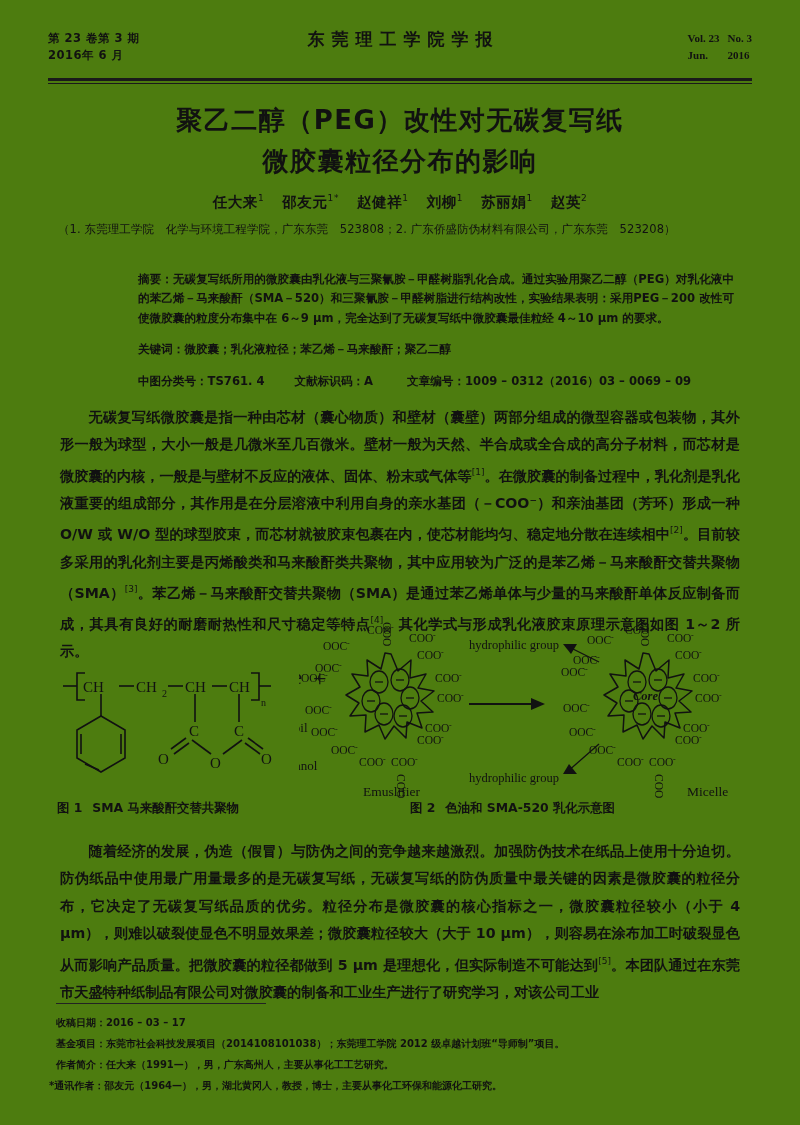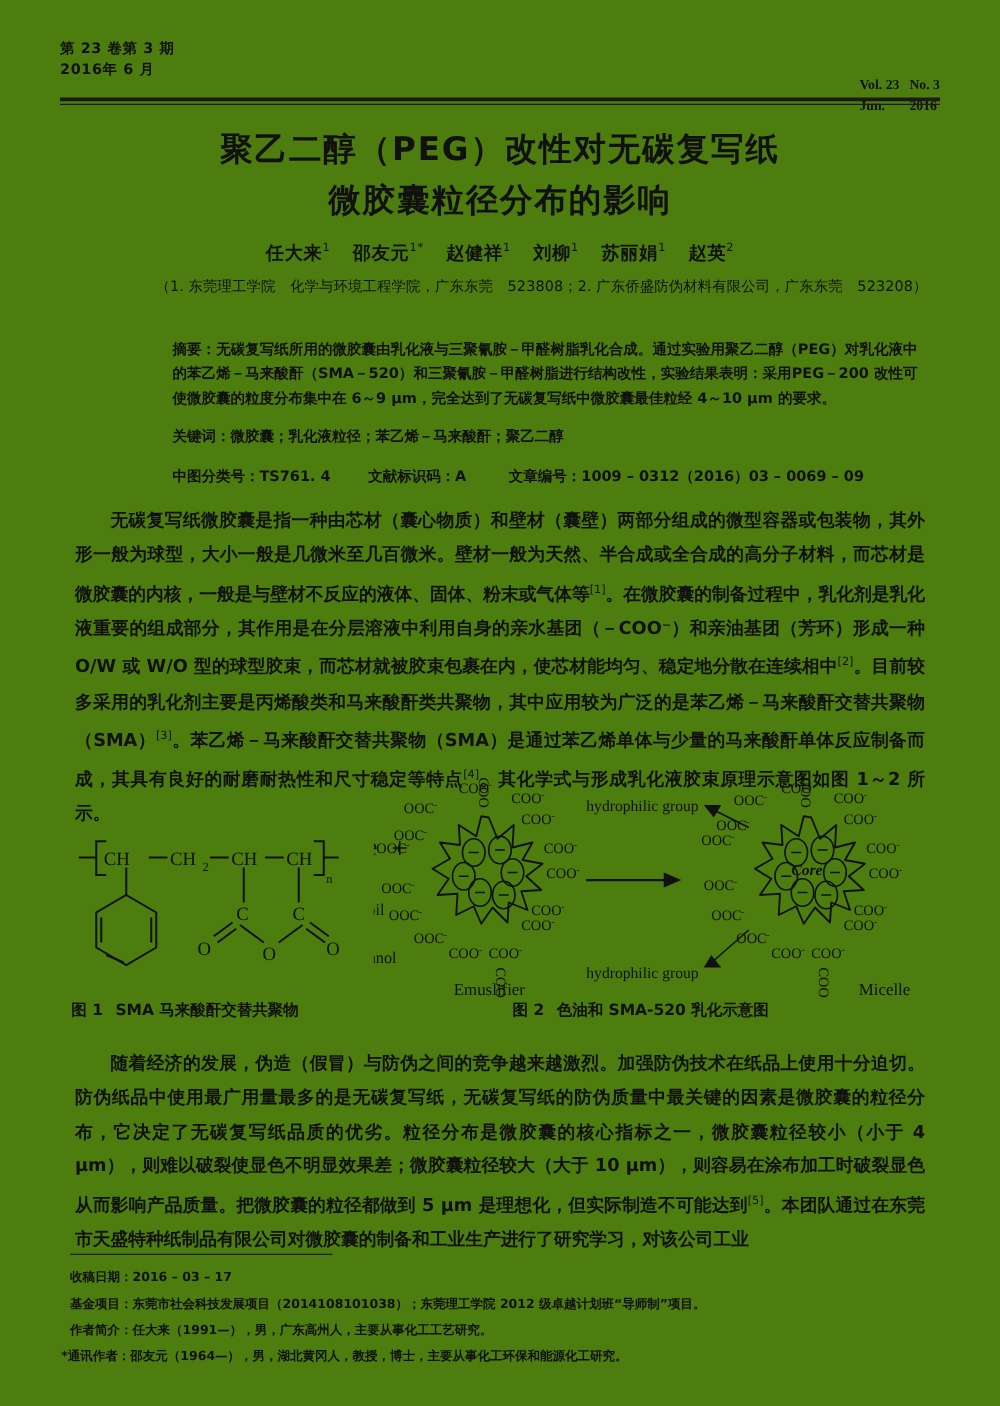--- a/index.html
+++ b/index.html
@@ -62,21 +62,21 @@
   .mast-right {
     position: absolute;
     right: 0; top: 2px;
     font-family: "Liberation Serif", serif;
     font-size: 11px;
     font-weight: bold;
     line-height: 17px;
     text-align: left;
     white-space: nowrap;
   }
-  .mast-right .r1 span.a { display:inline-block; width:40px;margin-top:30px; }
+  .mast-right .r1 span.a { display:inline-block; width:40px; }
   .mast-right .r2 span.a { display:inline-block; width:40px; }
   .rule-thick {
     position: absolute;
     left: 48px;
     top: 78px;
     width: 704px;
     height: 3px;
     background: #1a1a1a;
   }
   .rule-thin {
@@ -114,21 +114,21 @@
     font-weight: bold;
     letter-spacing: .6px;
   }
   .authors .au { margin: 0 9px; white-space: nowrap; }
   .authors sup { font-size: 9px; font-weight: normal; vertical-align: super; }
   .affil {
     position: absolute;
     left: 58px;
     top: 222px;
     width: 684px;
-    text-align: right;
+    text-align: left;
     font-family: "DejaVu Sans", sans-serif;
     font-size: 11.5px;
     letter-spacing: .1px;
     white-space: nowrap;
   }
   
   .abs-block {
     position: absolute;
     left: 126px;
     top: 258px;
@@ -213,20 +213,21 @@
 <body>
 
 <div id="page">
 
   <div class="masthead">
     <div class="mast-left">
       <div>第 23 卷第 3 期</div>
       <div>2016年  6  月</div>
     </div>
     <div class="mast-center">
+      <div class="mast-cn">东莞理工学院学报</div>
     </div>
     <div class="mast-right">
       <div class="r1">
         <span class="a">Vol. 23</span><span>No. 3</span>
       </div>
       <div class="r2">
         <span class="a">Jun.</span><span>2016</span>
       </div>
     </div>
   </div>

